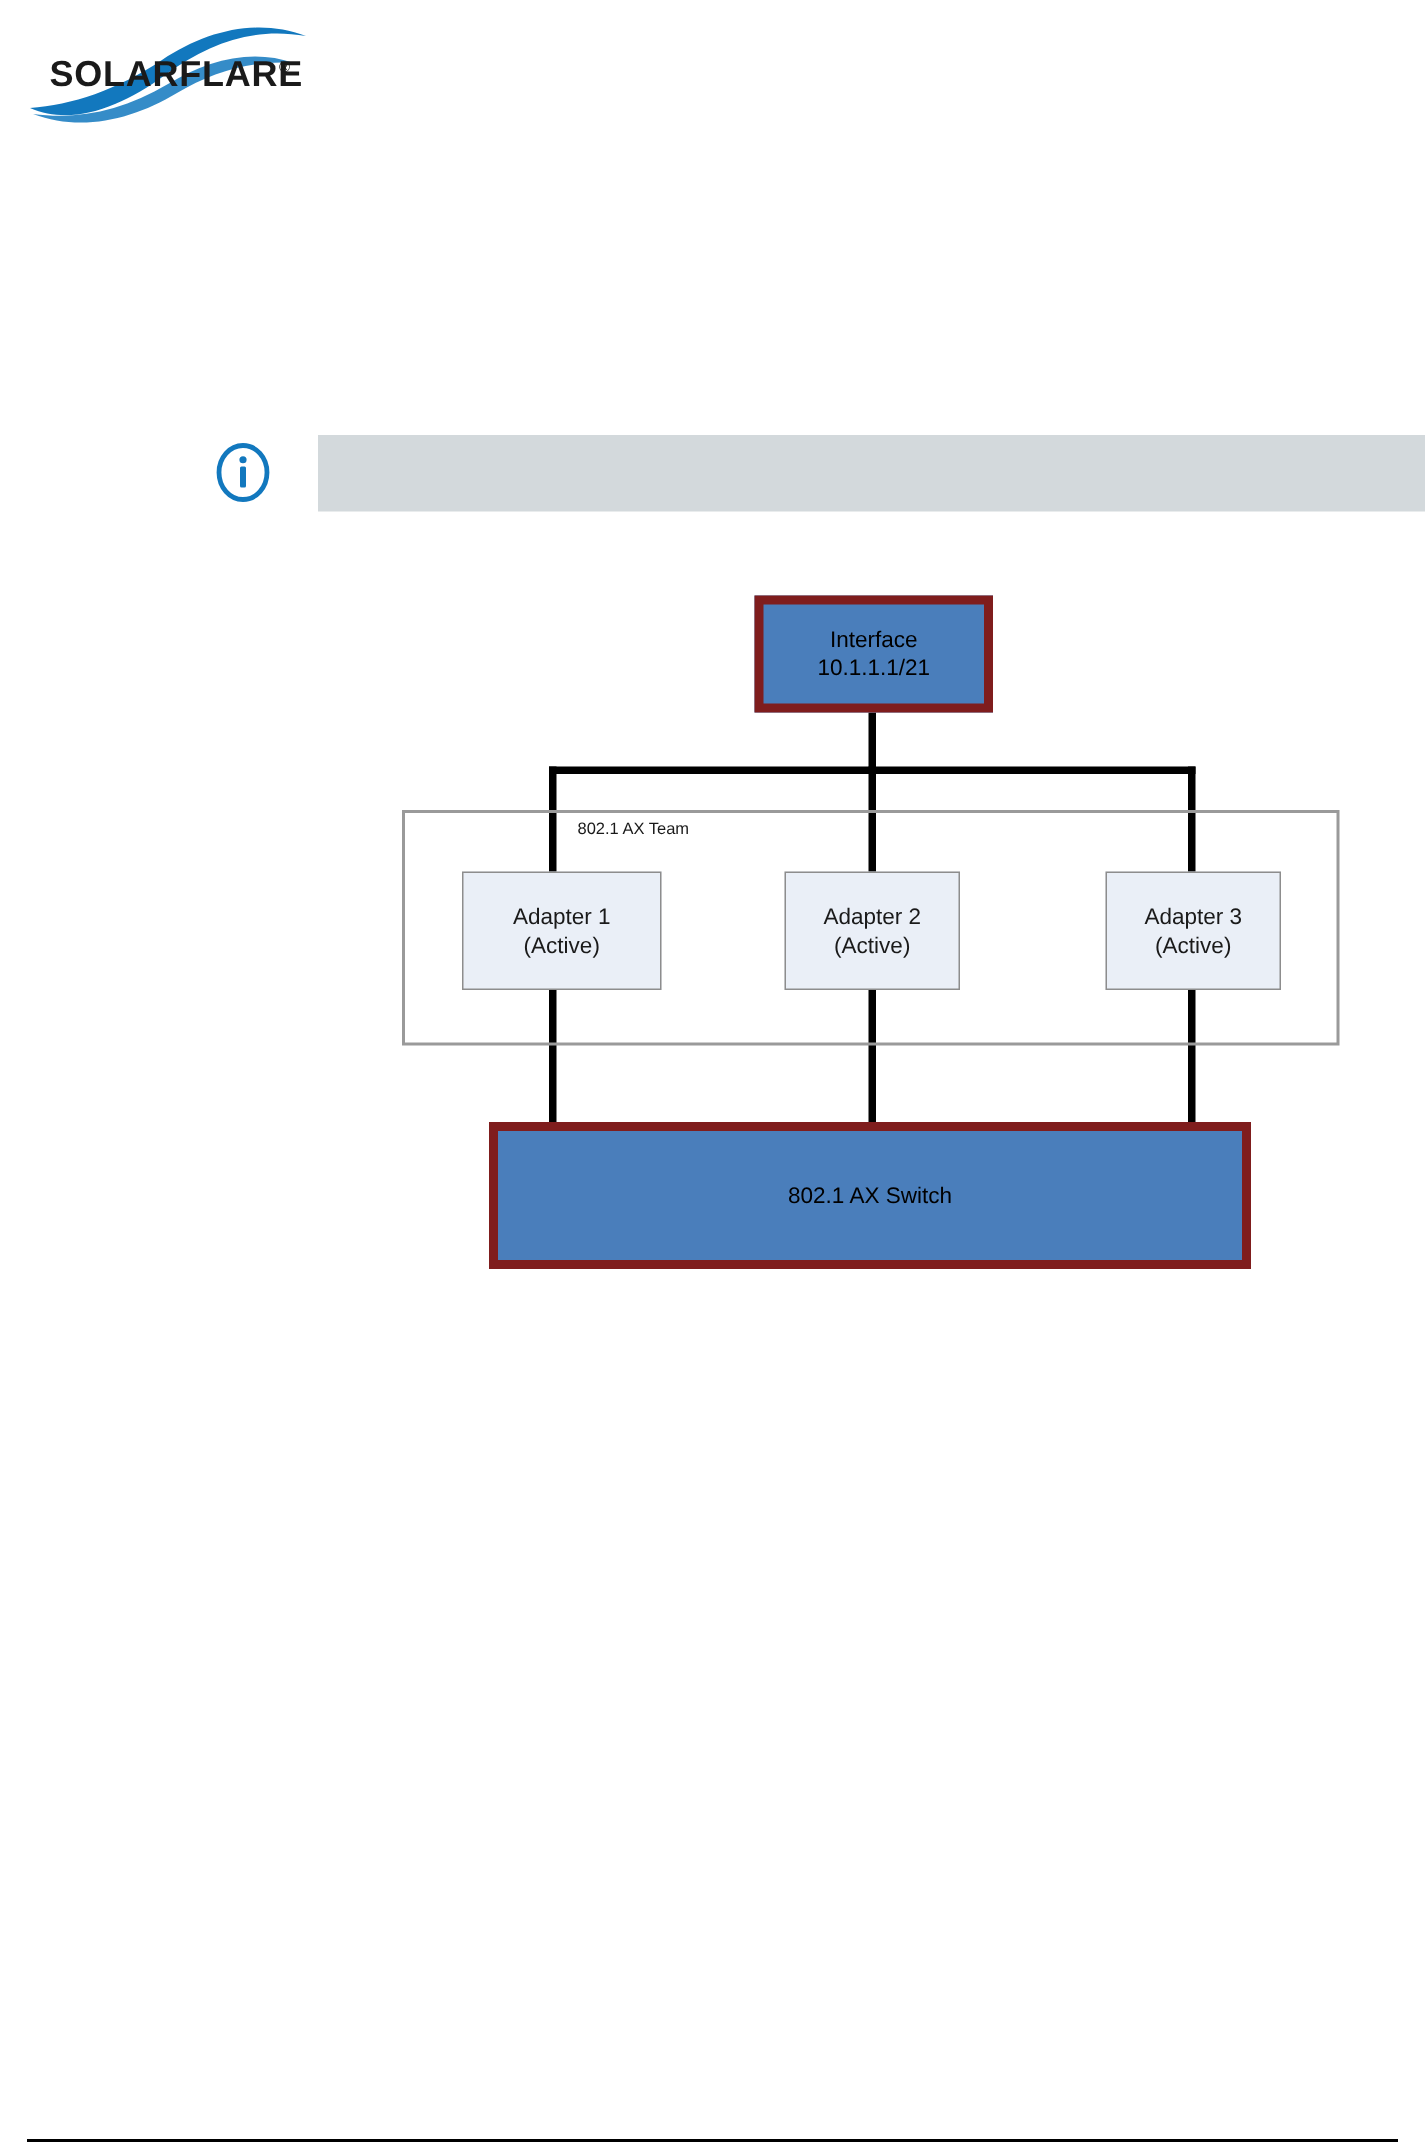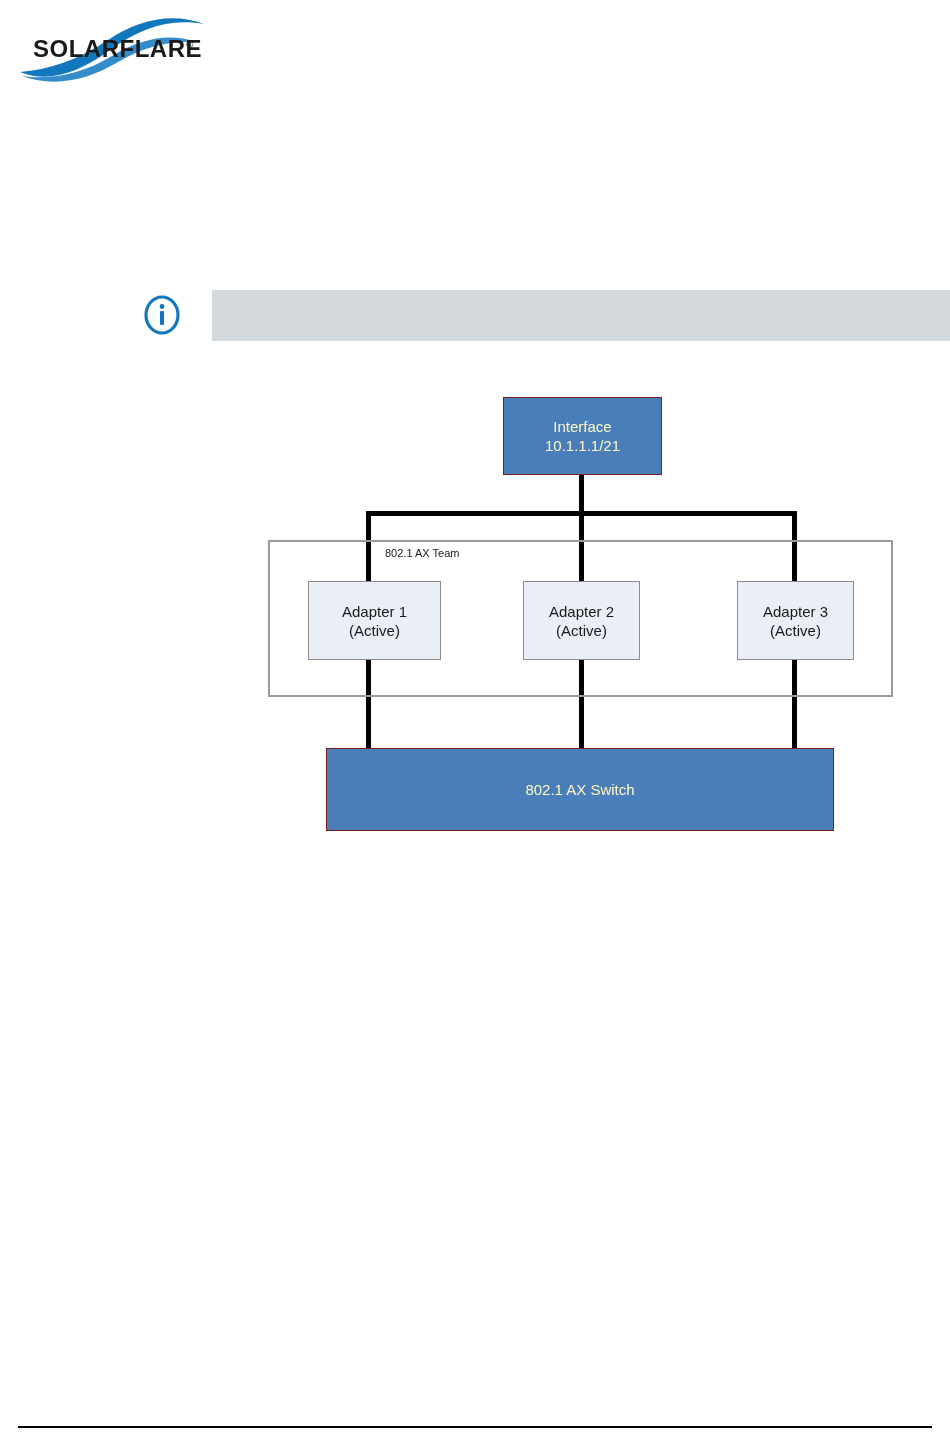--- a/index.html
+++ b/index.html
@@ -68,22 +68,22 @@
     display: flex;
     flex-direction: column;
     align-items: center;
     justify-content: center;
     text-align: center;
     font-size: 15px;
     line-height: 19px;
   }
   .node-blue {
     background: #4a7ebb;
-    border: 1px solid #7f1d1d;
-    color: #fef9c3;
+    border: 6px solid #7f1d1d;
+    color: #000000;
   }
   .node-pale {
     background: #eaeff7;
     border: 1px solid #8d8d8d;
     color: #1a1a1a;
   }
 
   #node-interface {
     left: 503px;
     top: 17px;
@@ -109,21 +109,21 @@
     line-height: 19px;
   }
   #node-adapter-1 { left: 308px; top: 201px; width: 133px; height: 79px; }
   #node-adapter-2 { left: 523px; top: 201px; width: 117px; height: 79px; }
   #node-adapter-3 { left: 737px; top: 201px; width: 117px; height: 79px; }
 
   #node-switch {
     left: 326px;
     top: 368px;
     width: 508px;
-    height: 83px;
+    height: 98px;
     font-size: 15px;
     text-align: center;
   }
 
   
   .conn {
     position: absolute;
     background: #000000;
   }
   .conn-v { width: 5px; }

